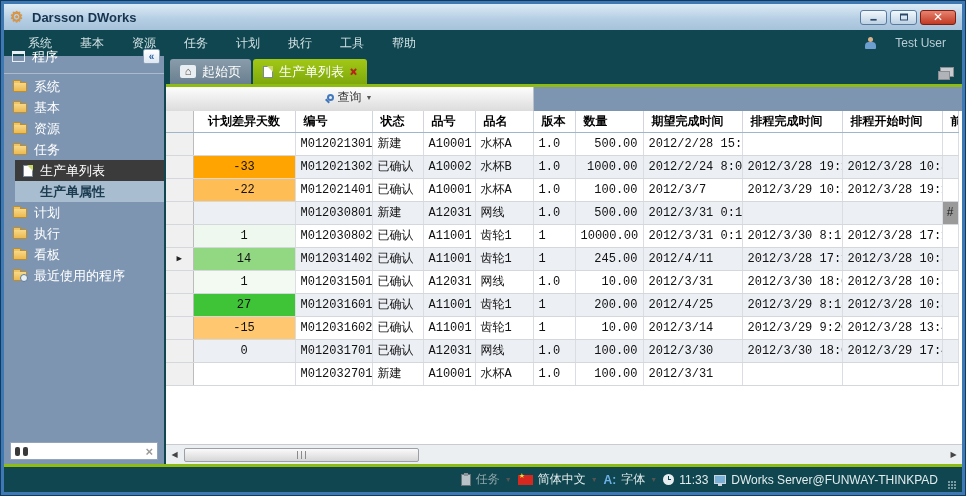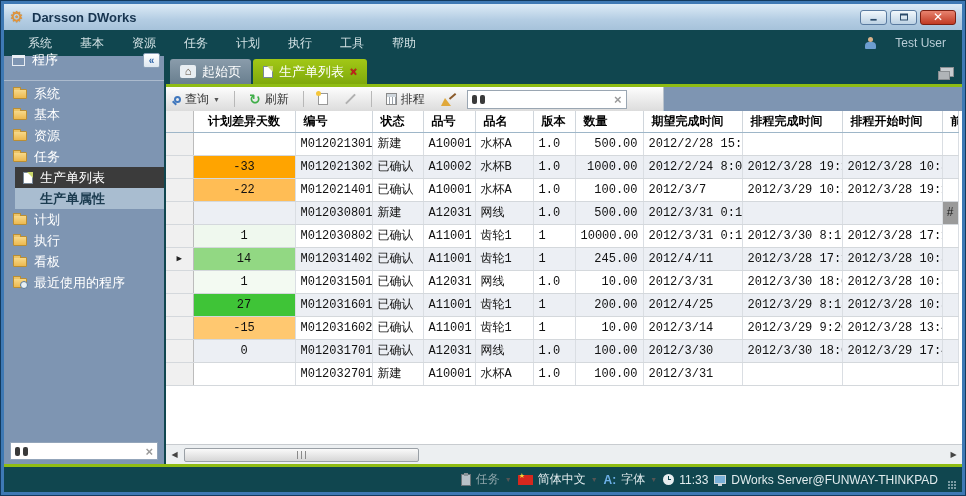--- a/index.html
+++ b/index.html
@@ -30,21 +30,21 @@
                color:#b9cdd6; font-size:12px; padding-right:6px; }
   .icon-person { width:11px; height:12px; position:relative; display:inline-block; }
   .icon-person::before { content:''; position:absolute; left:3px; top:0; width:5px; height:5px;
                border-radius:50%; background:#d8b28a; }
   .icon-person::after { content:''; position:absolute; left:0; top:5px; width:11px; height:7px;
                border-radius:4px 4px 1px 1px; background:#6d9ed0; }
   
   .main { flex:1 1 auto; display:flex; background:#10464f; min-height:0; }
   
   .sidebar { width:160px; background:#7e95b2; display:flex; flex-direction:column; flex:0 0 auto; }
-  .side-header { height:25px; display:flex; align-items:center; padding:0 4px 16px 8px;
+  .side-header { height:18px; display:flex; align-items:center; padding:0 4px 16px 8px;
                  border-bottom:1px solid rgba(255,255,255,.35); color:#fff; font-size:13px; }
   .icon-window { width:13px; height:11px; border:1px solid #e9eef4; border-top:3px solid #e9eef4;
                  background:transparent; margin-right:7px; }
   .side-header .lbl { flex:1; }
   .collapse-btn { width:17px; height:15px; background:linear-gradient(#ffffff,#dde7f0);
                   border:1px solid #8aa0b8; border-radius:2px; color:#2a62a8; font-size:10px;
                   font-weight:bold; line-height:13px; text-align:center; cursor:pointer; }
   .side-items { flex:1 1 auto; overflow:hidden; padding-top:2px; }
   .side-item { height:21px; display:flex; align-items:center; gap:7px; padding-left:9px;
                color:#fff; font-size:13px; cursor:pointer; }
@@ -82,22 +82,22 @@
   .tab-close { color:#c81e1e; font-weight:bold; font-size:12px; line-height:1;
                text-shadow:0 0 1px #7a0a0a; cursor:pointer; }
   .tabstrip .spacer { flex:1; }
   .icon-cascade { width:14px; height:10px; background:#c8ccd0; border:1px solid #8a8e92;
                position:relative; align-self:center; margin-right:4px; }
   .icon-cascade::before { content:''; position:absolute; left:-3px; top:3px; width:10px; height:7px;
                background:#b0b4b8; border:1px solid #8a8e92; }
   .greenline { height:3px; background:#8fbc13; flex:0 0 auto; }
   
   .toolbar { height:24px; background:#7e95b2; display:flex; flex:0 0 auto; }
-  .toolbar-bar { width:498px; background:linear-gradient(#fdfdfd,#dcdcdc); border-right:1px solid #b8c2cc;
-                 display:flex; align-items:center; padding:0 4px; gap:8px; }
+  .toolbar-bar { width:368px; background:linear-gradient(#fdfdfd,#dcdcdc); border-right:1px solid #b8c2cc;
+                 display:flex; align-items:center; padding:0 4px; gap:8px;flex-direction:column; }
   .tbtn { display:flex; align-items:center; gap:4px; font-size:12px; color:#333;
           padding:2px 4px; border-radius:2px; cursor:pointer; }
   .tsep { width:1px; height:16px; background:#b8b8b8; margin:0 2px; }
   .caret { font-size:7px; color:#555; }
   .icon-search { width:7px; height:7px; border:2px solid #4178be; border-radius:50%;
                  position:relative; display:inline-block; }
   .icon-search::after { content:''; position:absolute; left:-4px; bottom:-3px; width:5px; height:2px;
                  background:#4178be; transform:rotate(45deg); }
   .icon-refresh { color:#3fae49; font-weight:bold; font-size:14px; line-height:1; }
   .icon-newdoc { width:10px; height:12px; background:#fff; border:1px solid #999; position:relative; }

